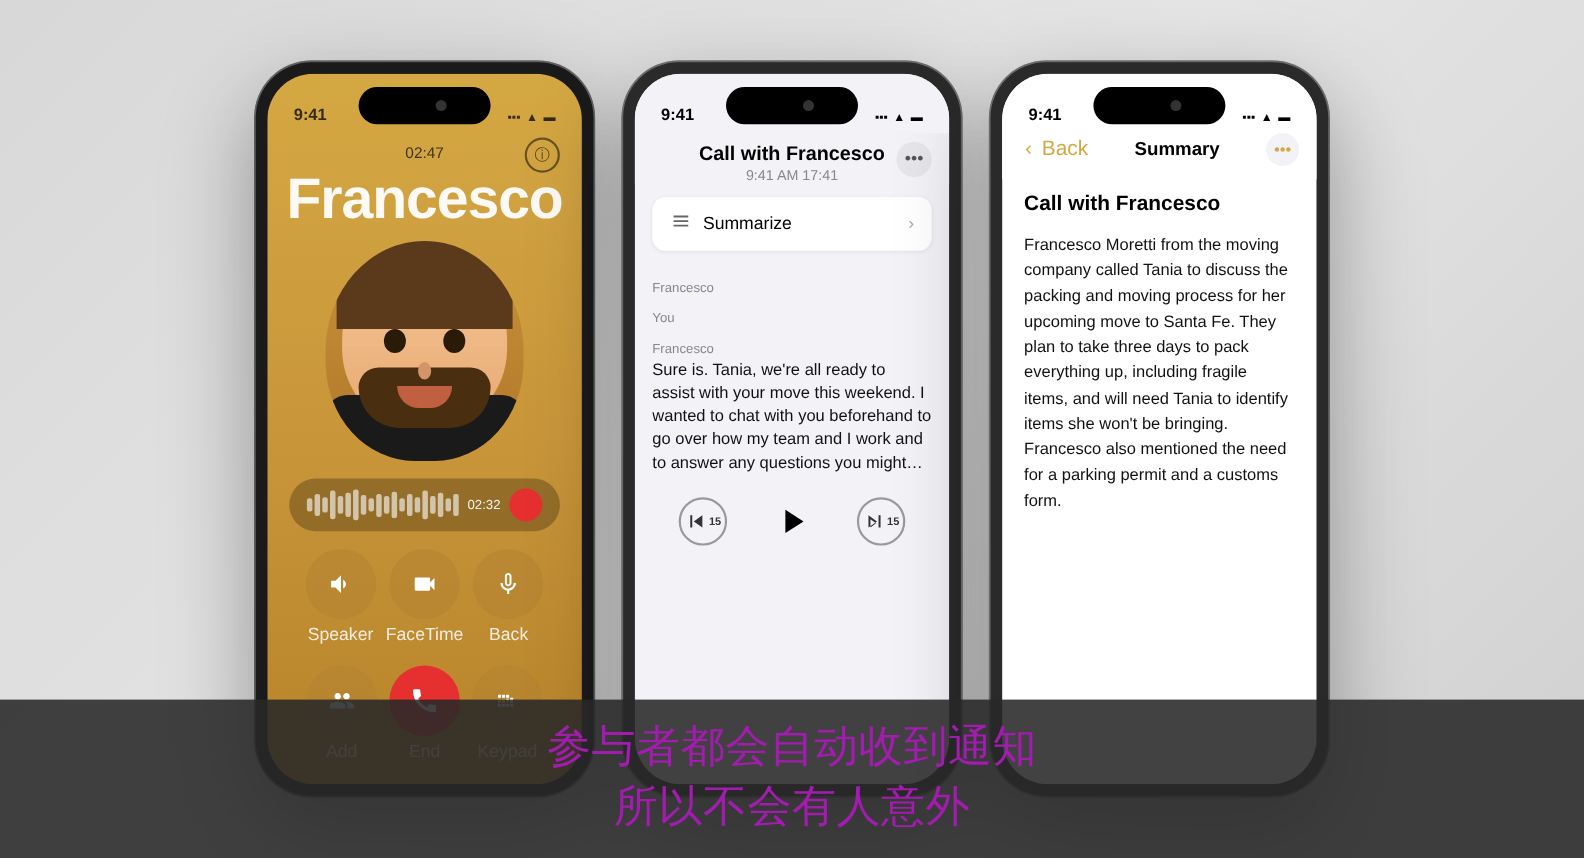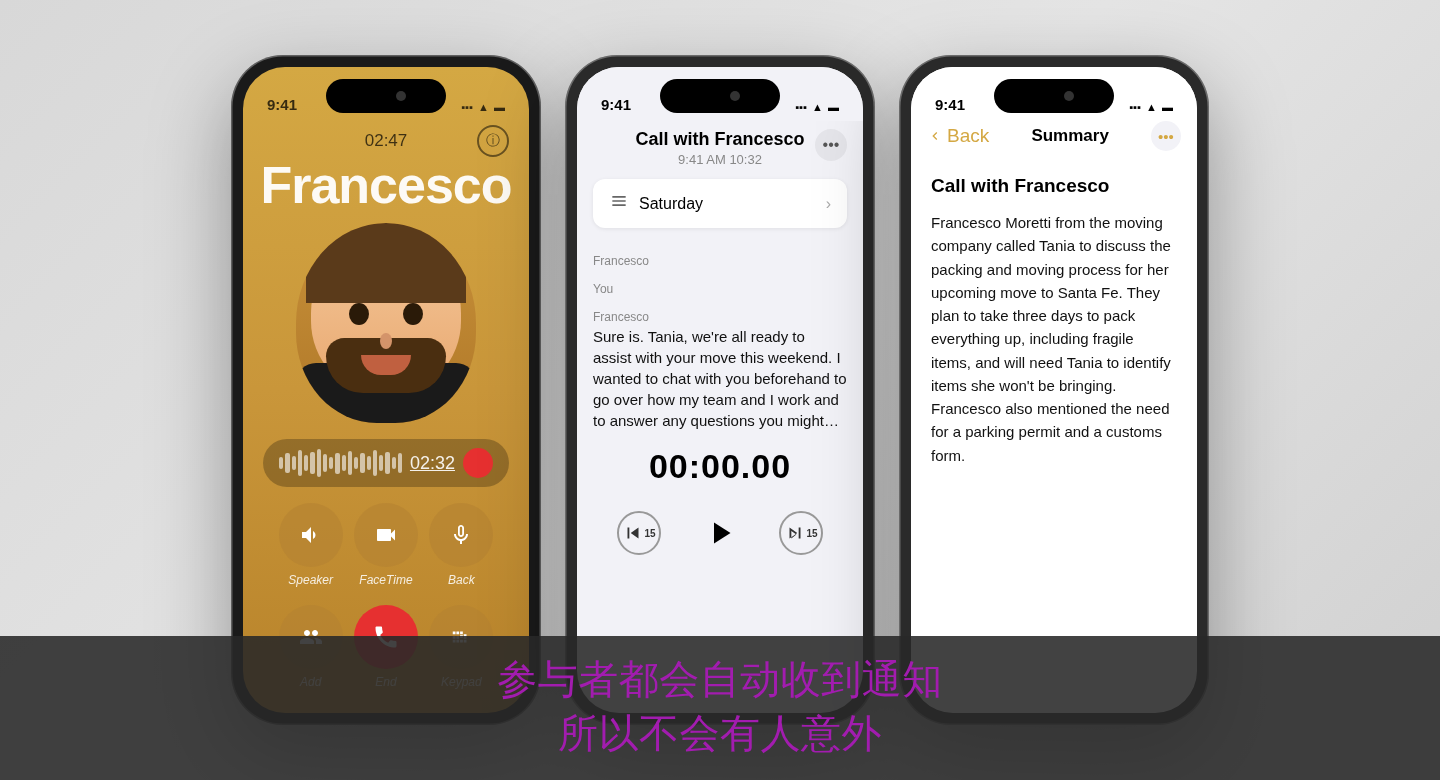--- a/index.html
+++ b/index.html
@@ -122,21 +122,21 @@
       background: linear-gradient(180deg, #d4a843 0%, #c9963a 50%, #b8832a 100%);
       position: relative;
     }
 
     .screen-call .status-bar {
       color: rgba(0,0,0,0.75);
     }
 
     .call-timer {
       text-align: center;
-      font-size: 17px;
+      font-size: 14px;
       font-weight: 400;
       color: rgba(0,0,0,0.7);
       margin-top: 10px;
     }
 
     .call-name {
       text-align: center;
       font-size: 52px;
       font-weight: 700;
       color: rgba(255,255,255,0.95);
@@ -267,24 +267,23 @@
       height: 28px;
     }
 
     .wave-bar {
       flex: 1;
       background: rgba(255,255,255,0.6);
       border-radius: 2px;
     }
 
     .call-timer-small {
-      font-size: 18px;
+      font-size: 12px;
       color: rgba(255,255,255,0.9);
       font-weight: 500;
-      text-decoration: underline;
     }
 
     .record-btn {
       width: 30px;
       height: 30px;
       background: #e63030;
       border-radius: 50%;
       flex-shrink: 0;
     }
 
@@ -308,23 +307,22 @@
       background: rgba(180,130,50,0.6);
       border-radius: 50%;
       display: flex;
       align-items: center;
       justify-content: center;
       font-size: 22px;
       color: white;
     }
 
     .ctrl-label {
-      font-size: 12px;
+      font-size: 16px;
       color: rgba(255,255,255,0.85);
-      font-style: italic;
     }
 
     .call-controls-row2 {
       display: flex;
       justify-content: space-around;
       padding: 0 30px;
       margin-top: 18px;
     }
 
     .end-btn {
@@ -711,48 +709,47 @@
           <span class="status-time">9:41</span>
           <div class="status-icons">
             <span>▪▪▪</span>
             <span>▲</span>
             <span>▬</span>
           </div>
         </div>
 
         <div class="transcript-header">
           <div class="transcript-title">Call with Francesco</div>
-          <div class="transcript-subtitle">9:41 AM  10:32</div>
+          <div class="transcript-subtitle">9:41 AM  17:41</div>
         </div>
 
         <div class="more-btn">•••</div>
 
         <div class="summarize-row">
           <div class="summarize-left">
             <span class="summarize-icon">
               <svg width="20" height="20" viewBox="0 0 24 24" fill="#666">
                   <path d="M4 6h16v2H4zm0 5h16v2H4zm0 5h16v2H4z"></path>
                 </svg>
             </span>
-            <span>Saturday</span>
+            <span>Summarize</span>
           </div>
           <span style="color:#aaa; font-size:16px;">›</span>
         </div>
 
         <div class="transcript-body">
           <div class="transcript-speaker">Francesco</div>
 
           <div class="transcript-speaker">You</div>
 
           <div class="transcript-speaker">Francesco</div>
           <div class="transcript-text" style="display:-webkit-box;-webkit-line-clamp:5;-webkit-box-orient:vertical;overflow:hidden;">Sure is. Tania, we're all ready to assist with your move this weekend. I wanted to chat with you beforehand to go over how my team and I work and to answer any questions you might have before we arrive Saturday</div>
         </div>
 
         <div class="playback-section">
-          <div class="playback-time">00:00.00</div>
           <div class="playback-controls">
             <div class="skip-btn">
               <svg width="22" height="22" viewBox="0 0 24 24" fill="#333">
                   <path d="M6 6h2v12H6zm3.5 6 8.5 6V6z"></path>
                 </svg>
               <span class="skip-num">15</span>
             </div>
             <div class="play-btn">
               <svg width="36" height="36" viewBox="0 0 24 24" fill="#000">
                   <path d="M8 5v14l11-7z"></path>

